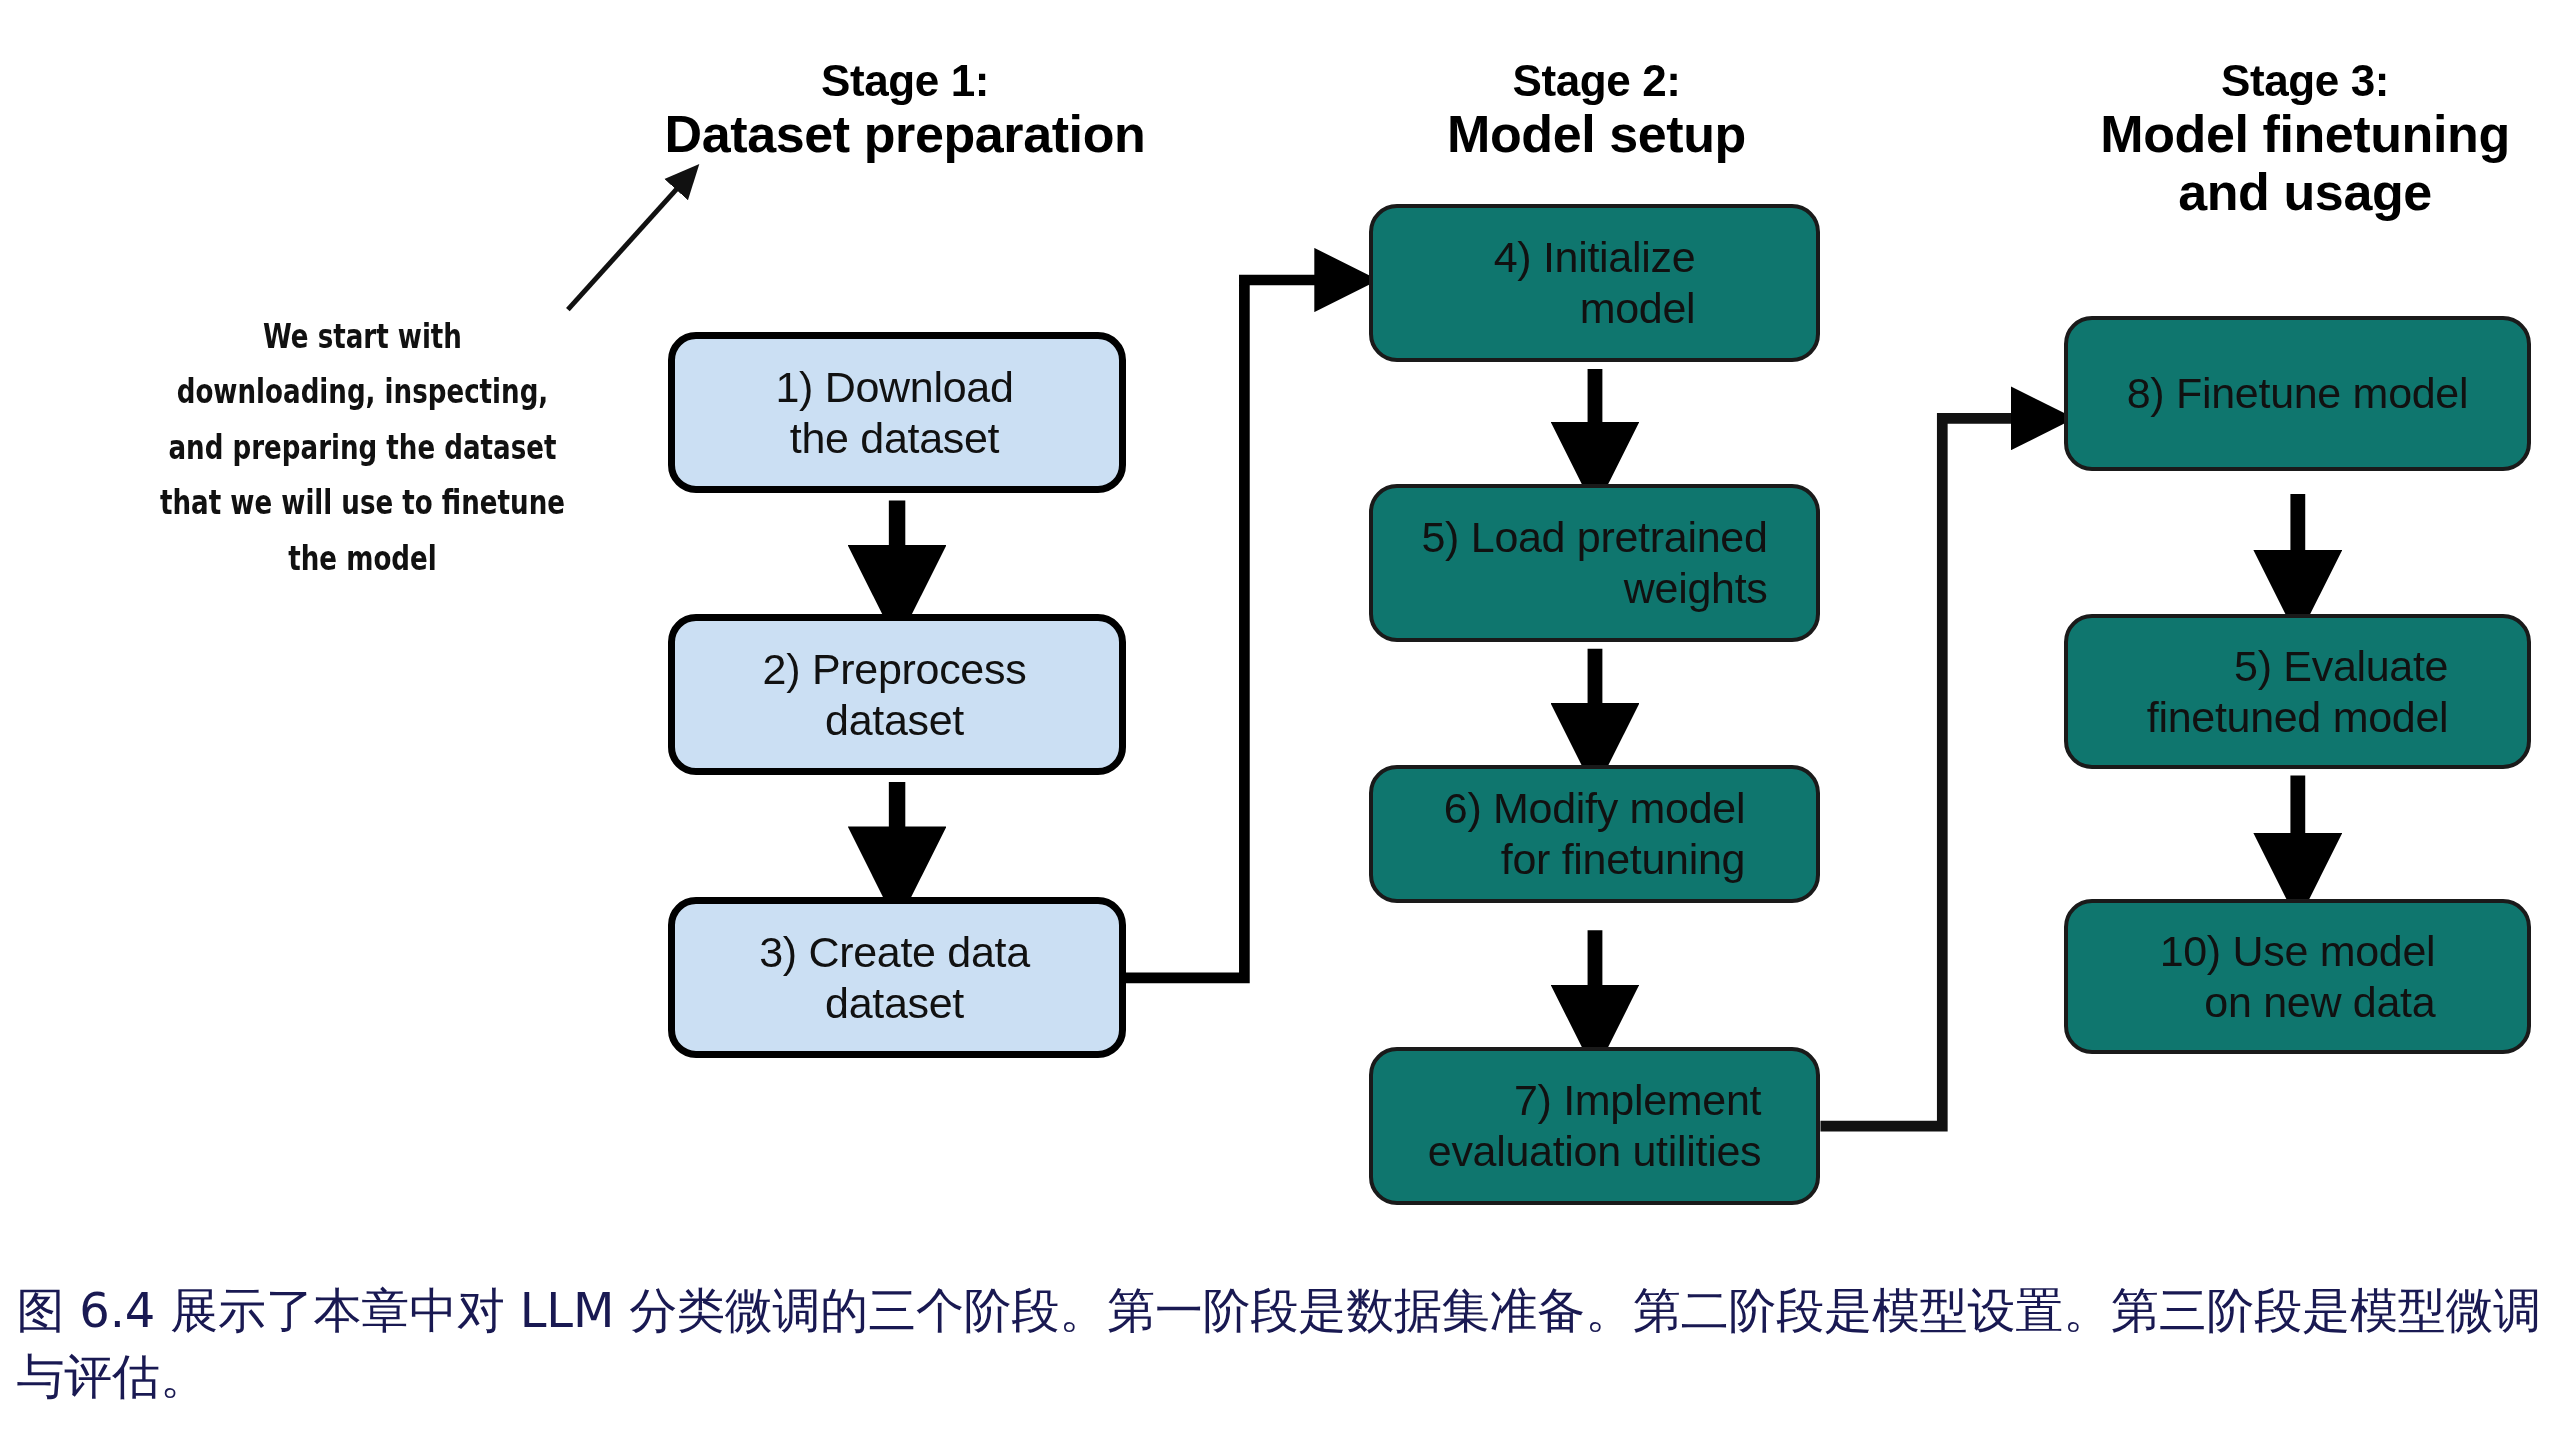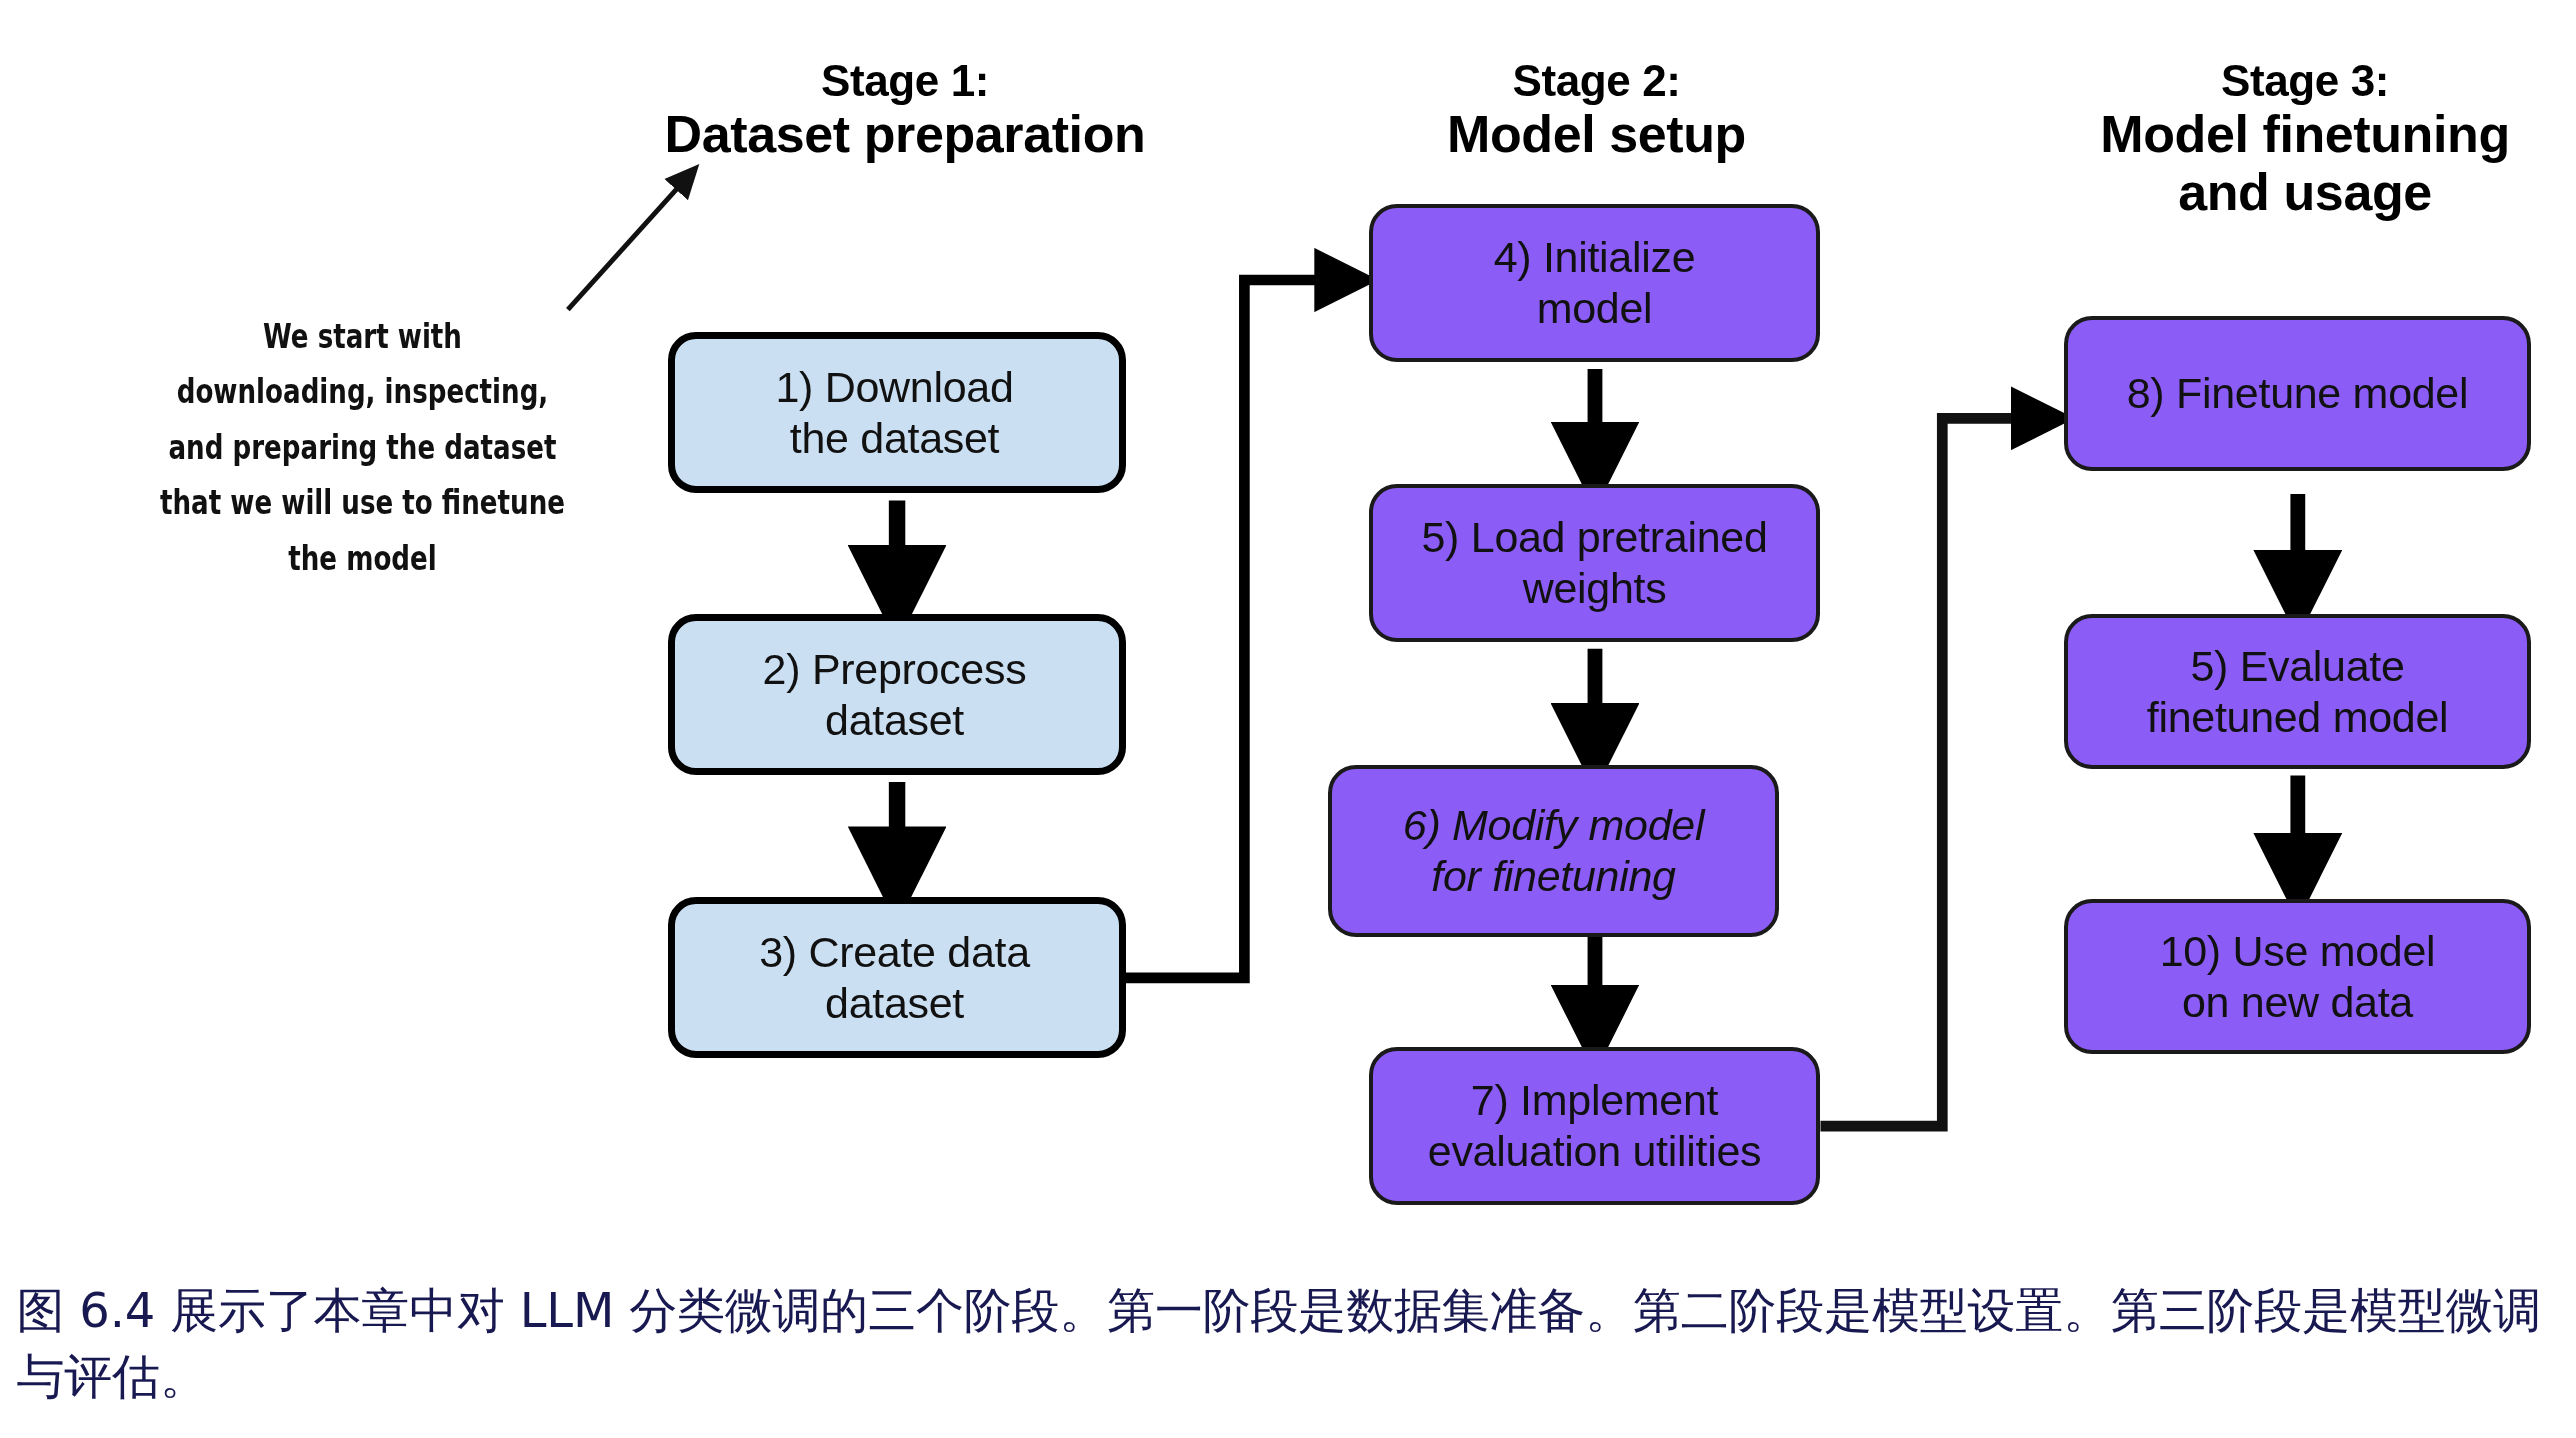--- a/index.html
+++ b/index.html
@@ -78,34 +78,35 @@
     letter-spacing: -0.3px;
     padding: 3.3px 13px;
   }
   .node.filled {
     background: #cbdff3;
     border: 7.4px solid #000000;
     border-radius: 28px;
     padding-left: 8px;
   }
   .node.plain {
-    background: #8b5cf6;
+    background: #0f766e;
     border: 4.1px solid #1a1a1a;
     border-radius: 28px;
+    text-align: right;
   }
 
   
   #node-1 { left: 668px; top: 332px;  width: 458px; height: 161px; }
   #node-2 { left: 668px; top: 614px;  width: 458px; height: 161px; }
   #node-3 { left: 668px; top: 897px; width: 458px; height: 161px; }
 
   
   #node-4 { left: 1369px; top: 204px;  width: 451px; height: 158px; }
   #node-5 { left: 1369px; top: 484px;  width: 451px; height: 158px; }
-  #node-6 { left: 1328px; top: 765px;  width: 451px; height: 172px; font-style: italic; }
+  #node-6 { left: 1369px; top: 765px;  width: 451px; height: 138px; }
   #node-7 { left: 1369px; top: 1047px; width: 451px; height: 158px; }
 
   
   #node-8  { left: 2064px; top: 316px;  width: 467px; height: 155px; }
   #node-9  { left: 2064px; top: 614px;  width: 467px; height: 155px; }
   #node-10 { left: 2064px; top: 899px; width: 467px; height: 155px; }
 
   
   #caption {
     position: absolute;

